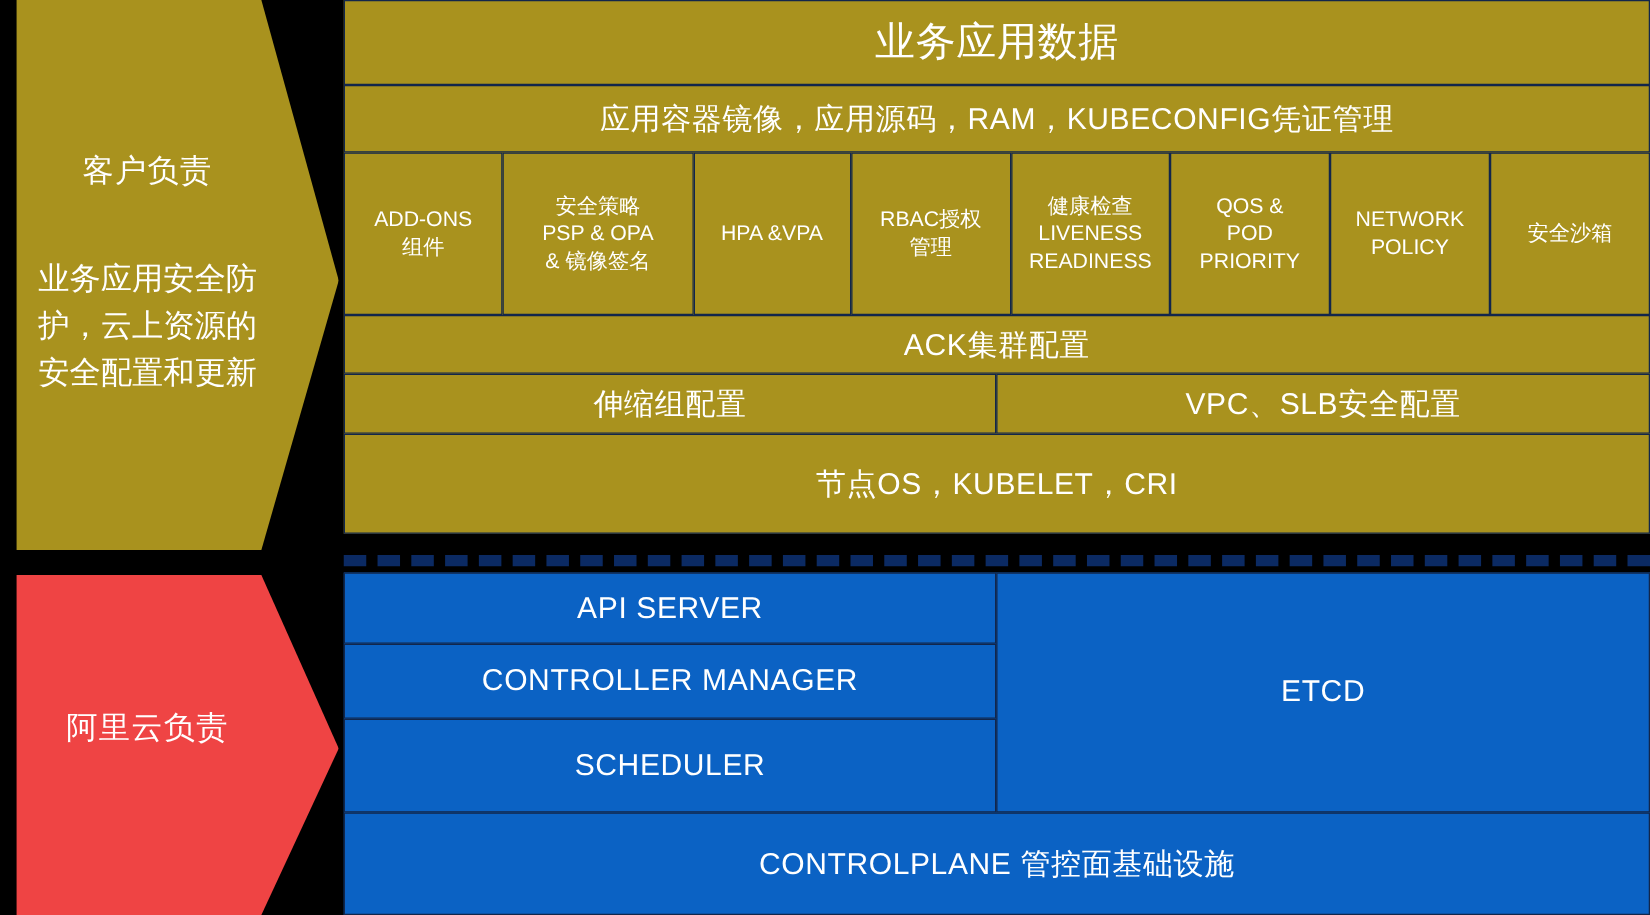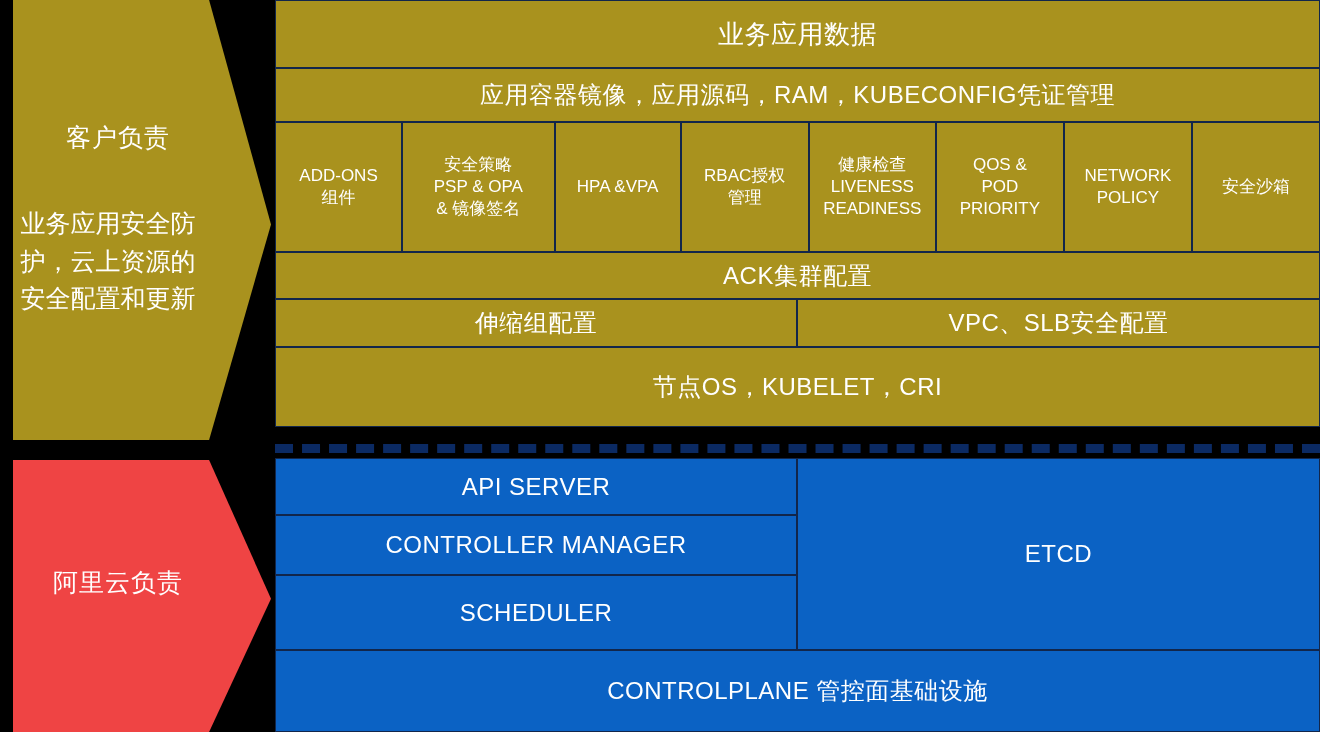--- a/index.html
+++ b/index.html
@@ -9,20 +9,21 @@
     font-family: "Liberation Sans", "DejaVu Sans", sans-serif;
     overflow: hidden;
   }
   #stage { position: relative; width: 1320px; height: 732px; background: #000; }
 
   
   .chev {
     position: absolute;
     display: flex;
     flex-direction: column;
+    align-items: center;
     justify-content: center;
     text-align: center;
     color: #ffffff;
     gap: 26px;
   }
   .chev-customer {
     left: 13px; top: 0px; width: 258px; height: 440px;
     background: #A9921E;
     clip-path: polygon(0% 0%, 76% 0%, 100% 51%, 76% 100%, 0% 100%);
     padding-right: 48px;
@@ -65,21 +66,21 @@
     justify-content: center;
     text-align: center;
     color: #ffffff;
     border: 1px solid #12264B;
     overflow: hidden;
     padding: 2px 4px;
   }
   .y { background: #A9921E; }
   .b { background: #0B62C4; }
 
-  .t-lg  { font-size: 26px; letter-spacing: 0.5px; }
+  .t-lg  { font-size: 32px; letter-spacing: 0.5px; }
   .t-md  { font-size: 24px; letter-spacing: 0.5px; }
   .t-sm  { font-size: 17px; line-height: 1.28; }
 
   .divider {
     position: absolute;
     left: 275px;
     top: 444px;
     width: 1045px;
     height: 0px;
     border-top: 9px dashed #0B2A63;

